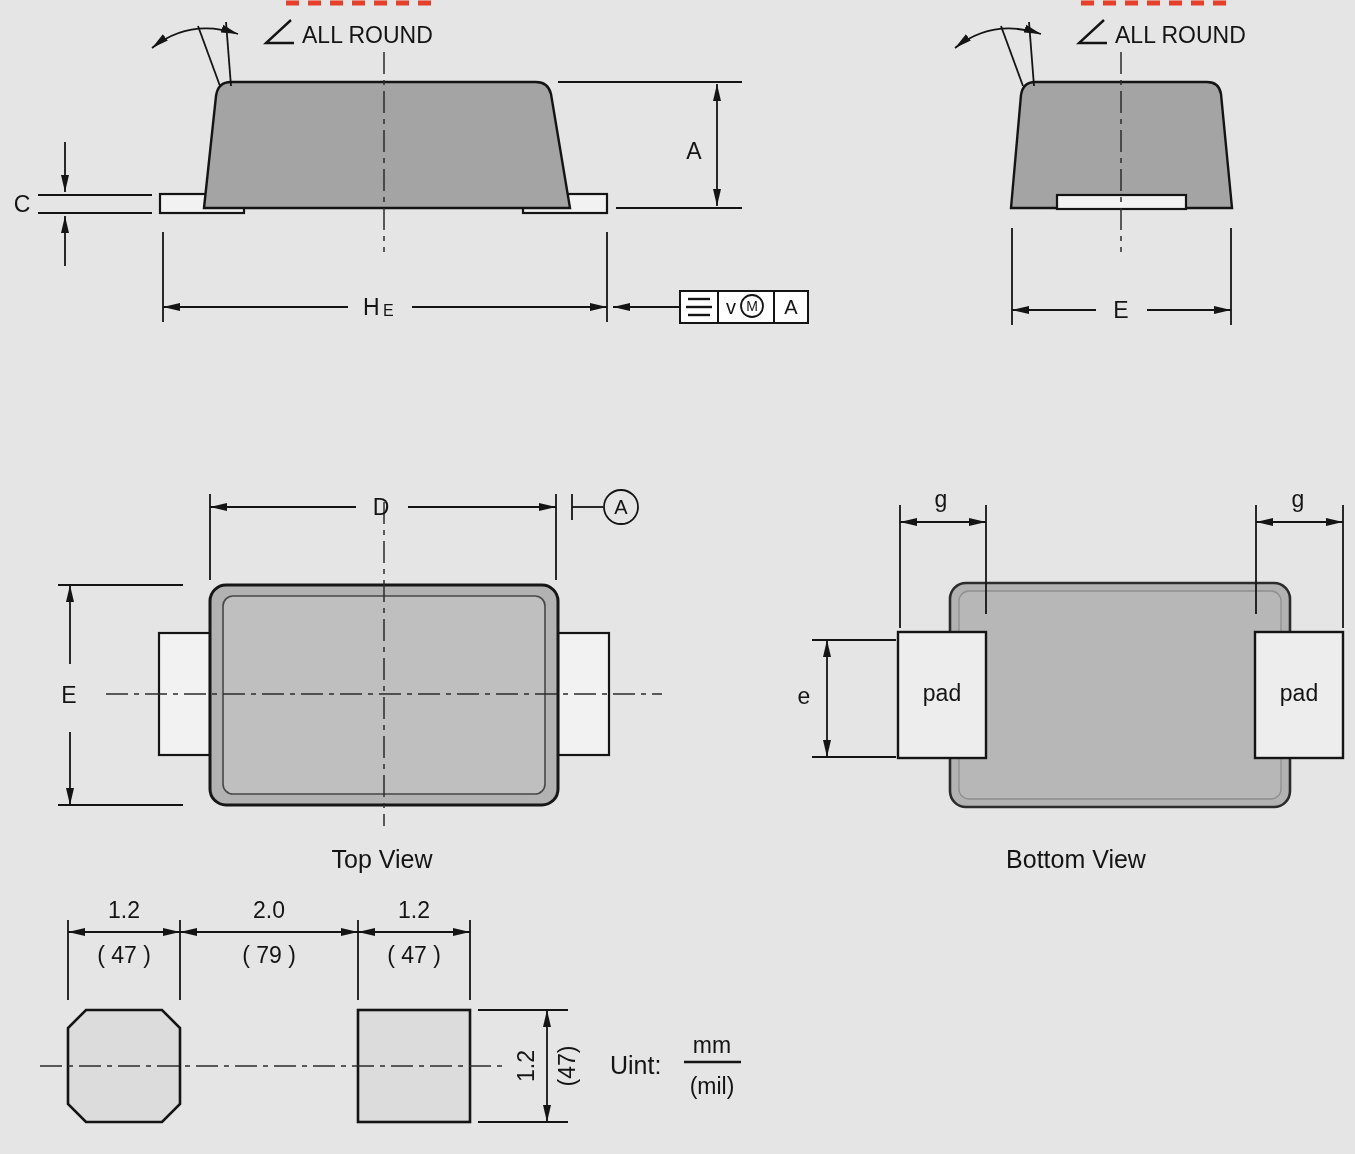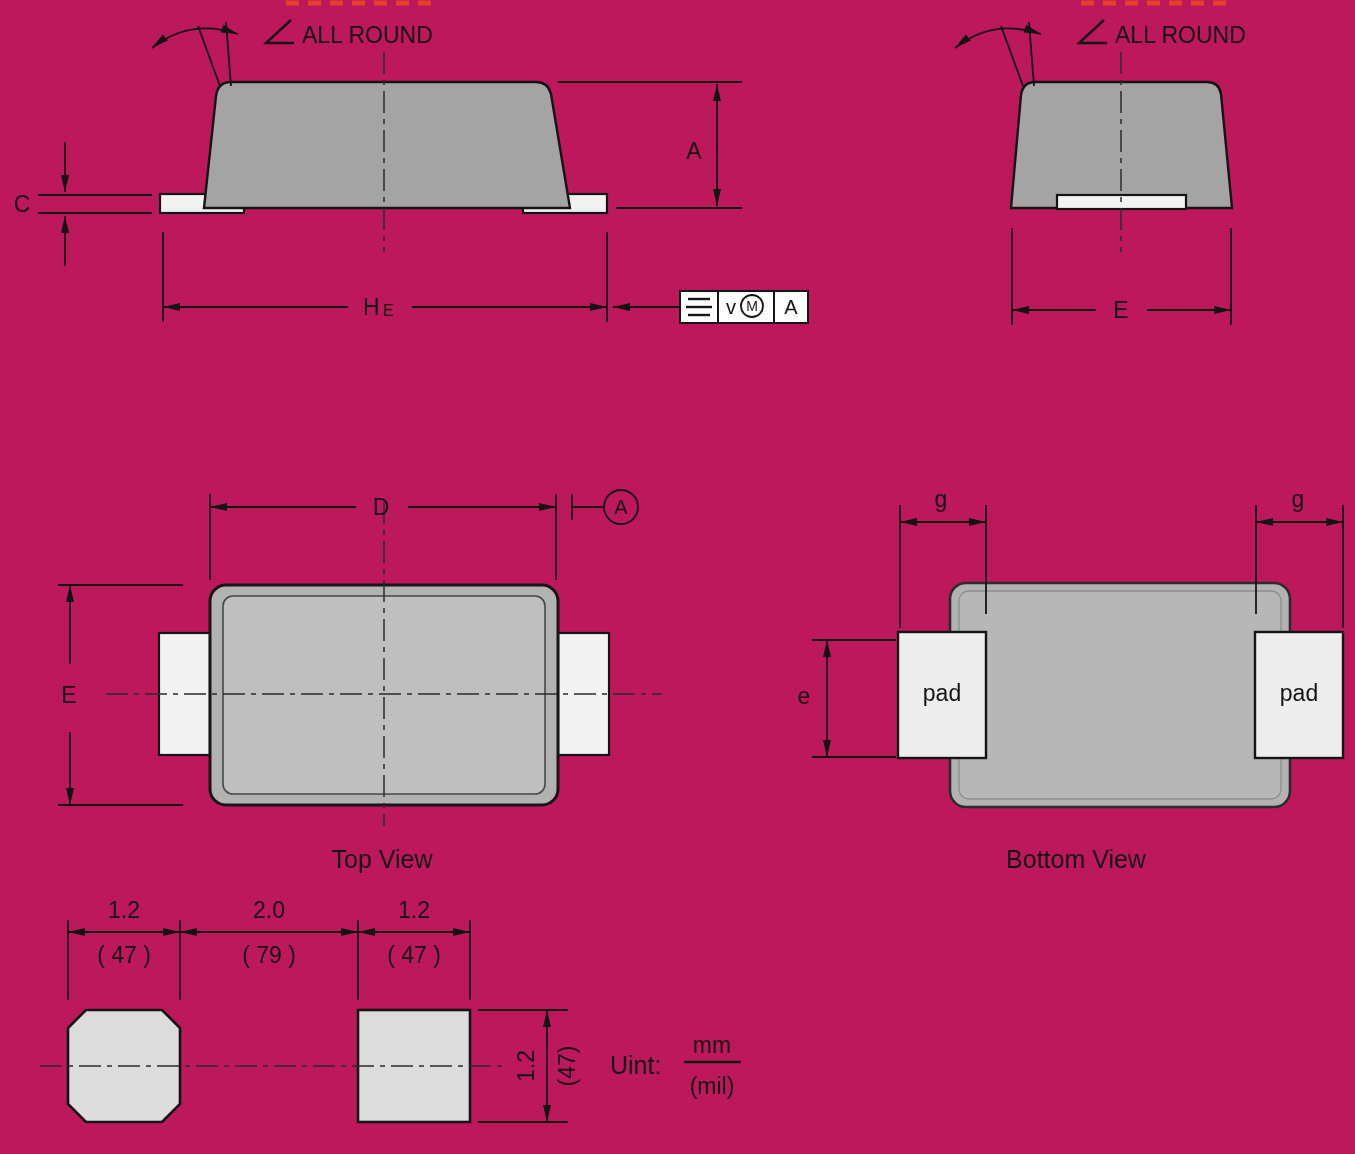--- a/index.html
+++ b/index.html
@@ -1,16 +1,16 @@
 <!DOCTYPE html>
 <html><head>
 <meta charset="utf-8">
 <style>
   html,body { margin:0; padding:0; background:#ffffff; }
-  .stage { position:relative; width:1355px; height:1154px; background:#be185d; }
+  .stage { position:relative; width:1355px; height:1154px; background:#e5e5e5; }
   svg text { font-family:"Liberation Sans","DejaVu Sans",sans-serif; fill:#141414; }
   .dim   { font-size:23px; }
   .sub   { font-size:16px; }
   .cap   { font-size:25px; }
   .fcftxt{ font-size:20px; }
   .mtxt  { font-size:14px; }
   .ln    { stroke:#141414; stroke-width:2.4; fill:none; }
   .thin  { stroke:#141414; stroke-width:1.8; fill:none; }
   .ext   { stroke:#141414; stroke-width:1.8; fill:none; }
   .cl    { stroke:#2b2b2b; stroke-width:1.5; fill:none; stroke-dasharray:22 6 5 6; }

